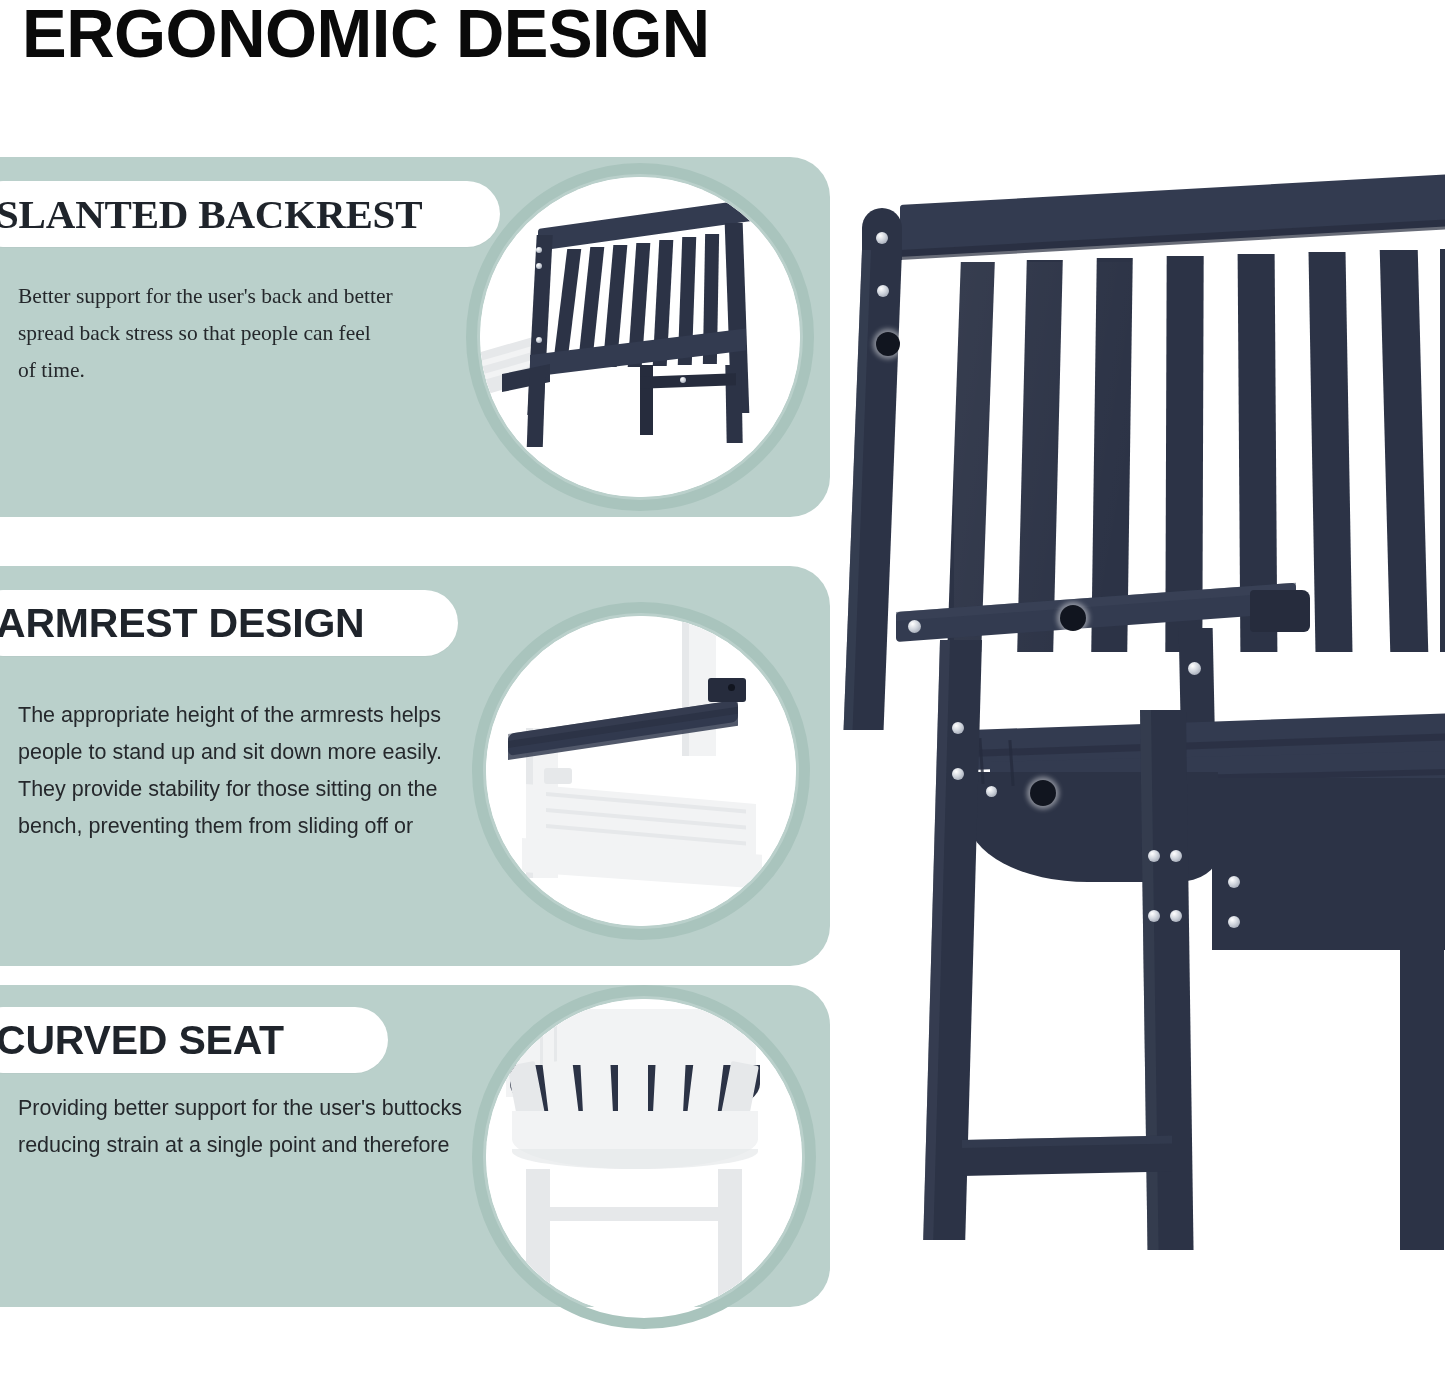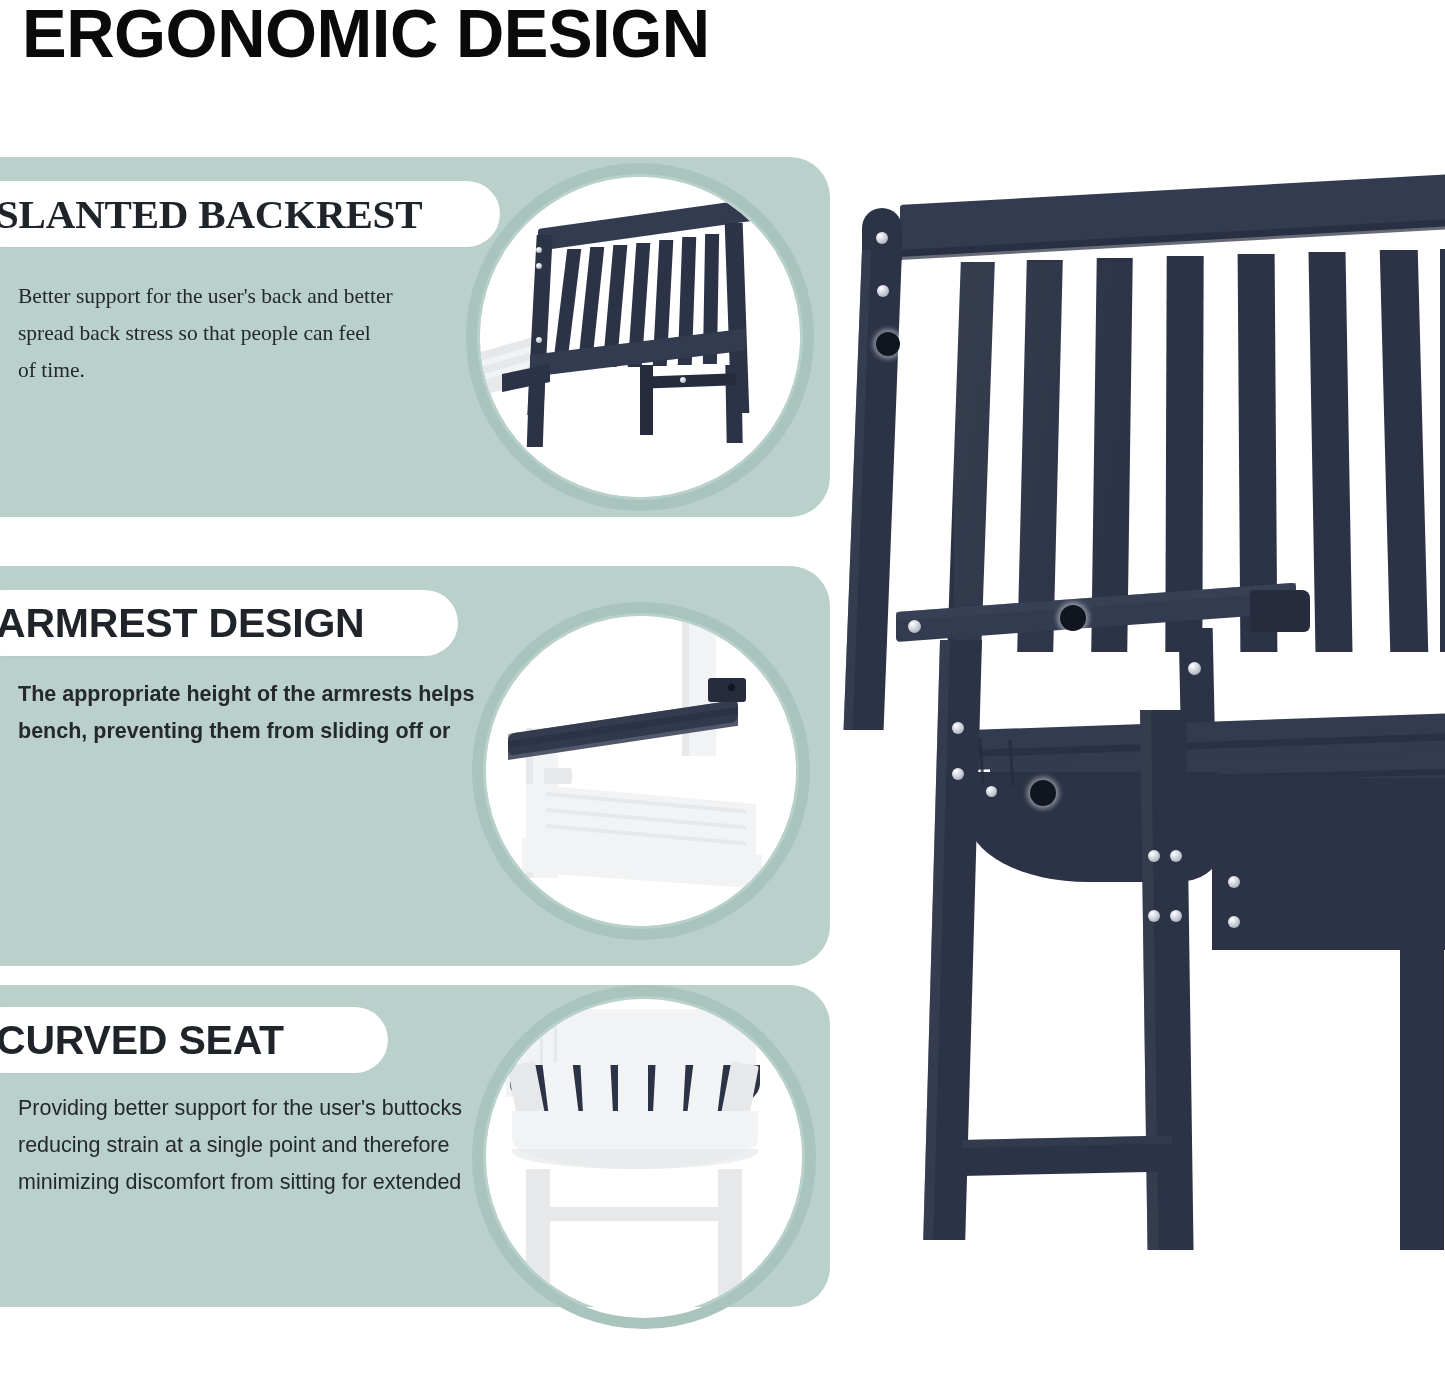--- a/index.html
+++ b/index.html
@@ -260,22 +260,24 @@
         <div class="wht3" style="position:absolute;left:60px;top:208px;width:200px;height:4px;transform:skewY(5deg);transform-origin:left top;"></div>
         <div class="wht2" style="position:absolute;left:36px;top:222px;width:240px;height:34px;transform:skewY(4deg);transform-origin:left top;"></div>
       </div>
     </div>
     <div class="inset-ring" style="left:472px;top:36px;width:338px;height:338px;"></div>
 
     <div class="pill" style="left:-30px;top:24px;width:488px;height:66px;">
       <div class="pill-title">ARMREST DESIGN</div>
     </div>
 
-    <div class="body-text" style="left:18px;top:110px;font-weight:bold;">
+    <div class="body-text" style="left:18px;top:131px;">
       <span>The appropriate height of the armrests helps</span>
+      <span>people to stand up and sit down more easily.</span>
+      <span>They provide stability for those sitting on the</span>
       <span>bench, preventing them from sliding off or</span>
     </div>
   </div>
 
   <div class="feature-block" style="top:985px;height:322px;width:830px;">
     <div class="block-bg" style="width:830px;height:322px;"></div>
 
     <div class="inset-circle" style="left:486px;top:14px;width:316px;height:316px;">
       <div class="inset-photo">
         <div style="position:absolute;inset:0;background:#ffffff;"></div>
@@ -314,17 +316,16 @@
     </div>
     <div class="inset-ring" style="left:472px;top:0px;width:344px;height:344px;"></div>
 
     <div class="pill" style="left:-30px;top:22px;width:418px;height:66px;">
       <div class="pill-title">CURVED SEAT</div>
     </div>
 
     <div class="body-text" style="left:18px;top:105px;">
       <span>Providing better support for the user's buttocks</span>
       <span>reducing strain at a single point and therefore</span>
-      <span>minimizing discomfort from sitting for extended</span>
     </div>
   </div>
 
 </div>
 
 </body></html>

